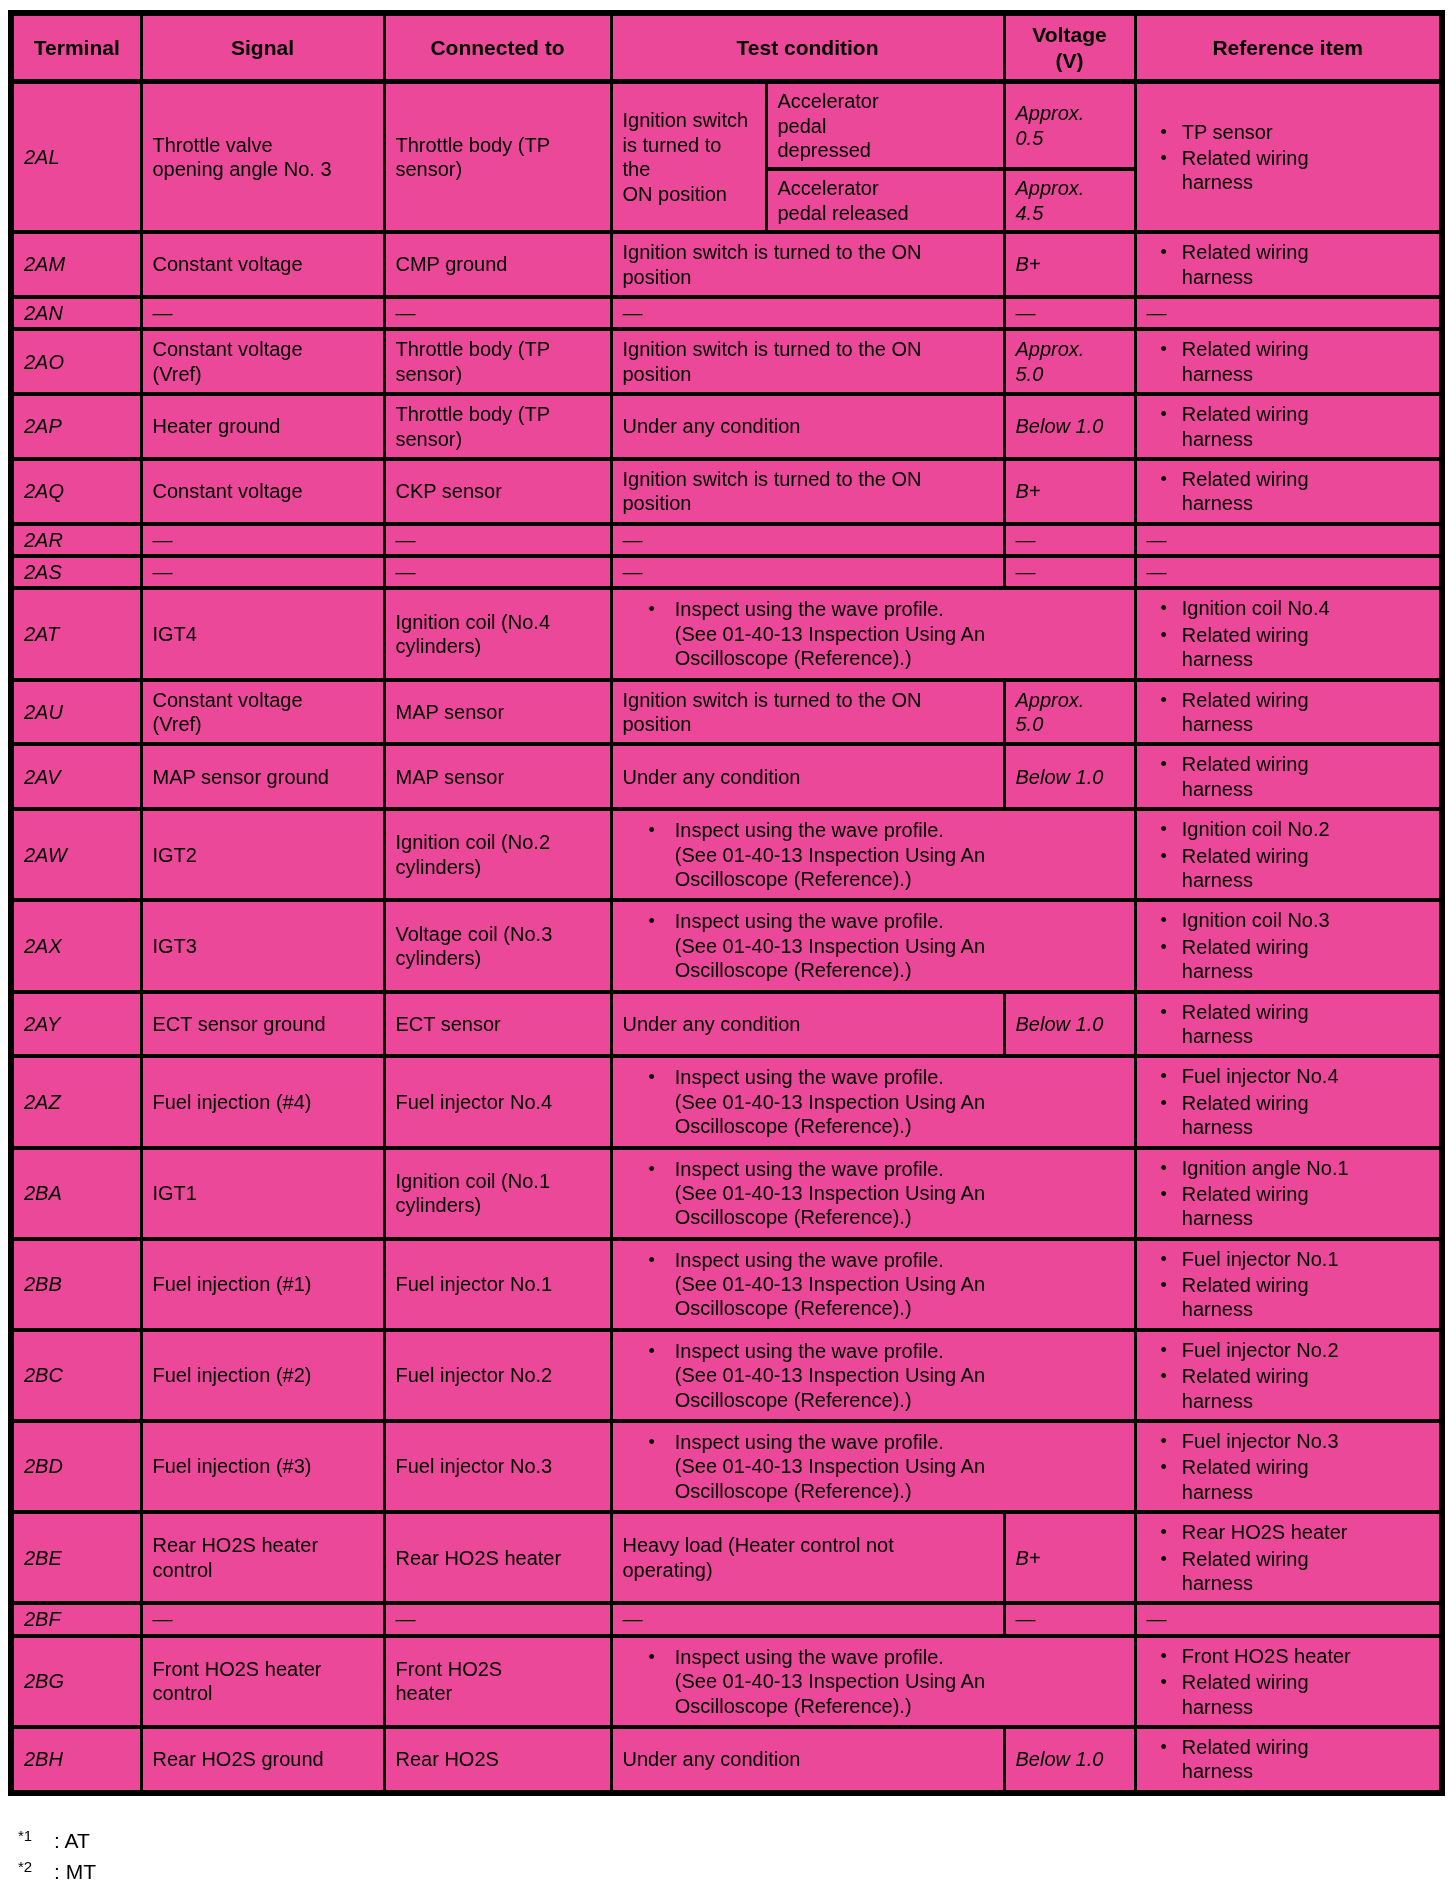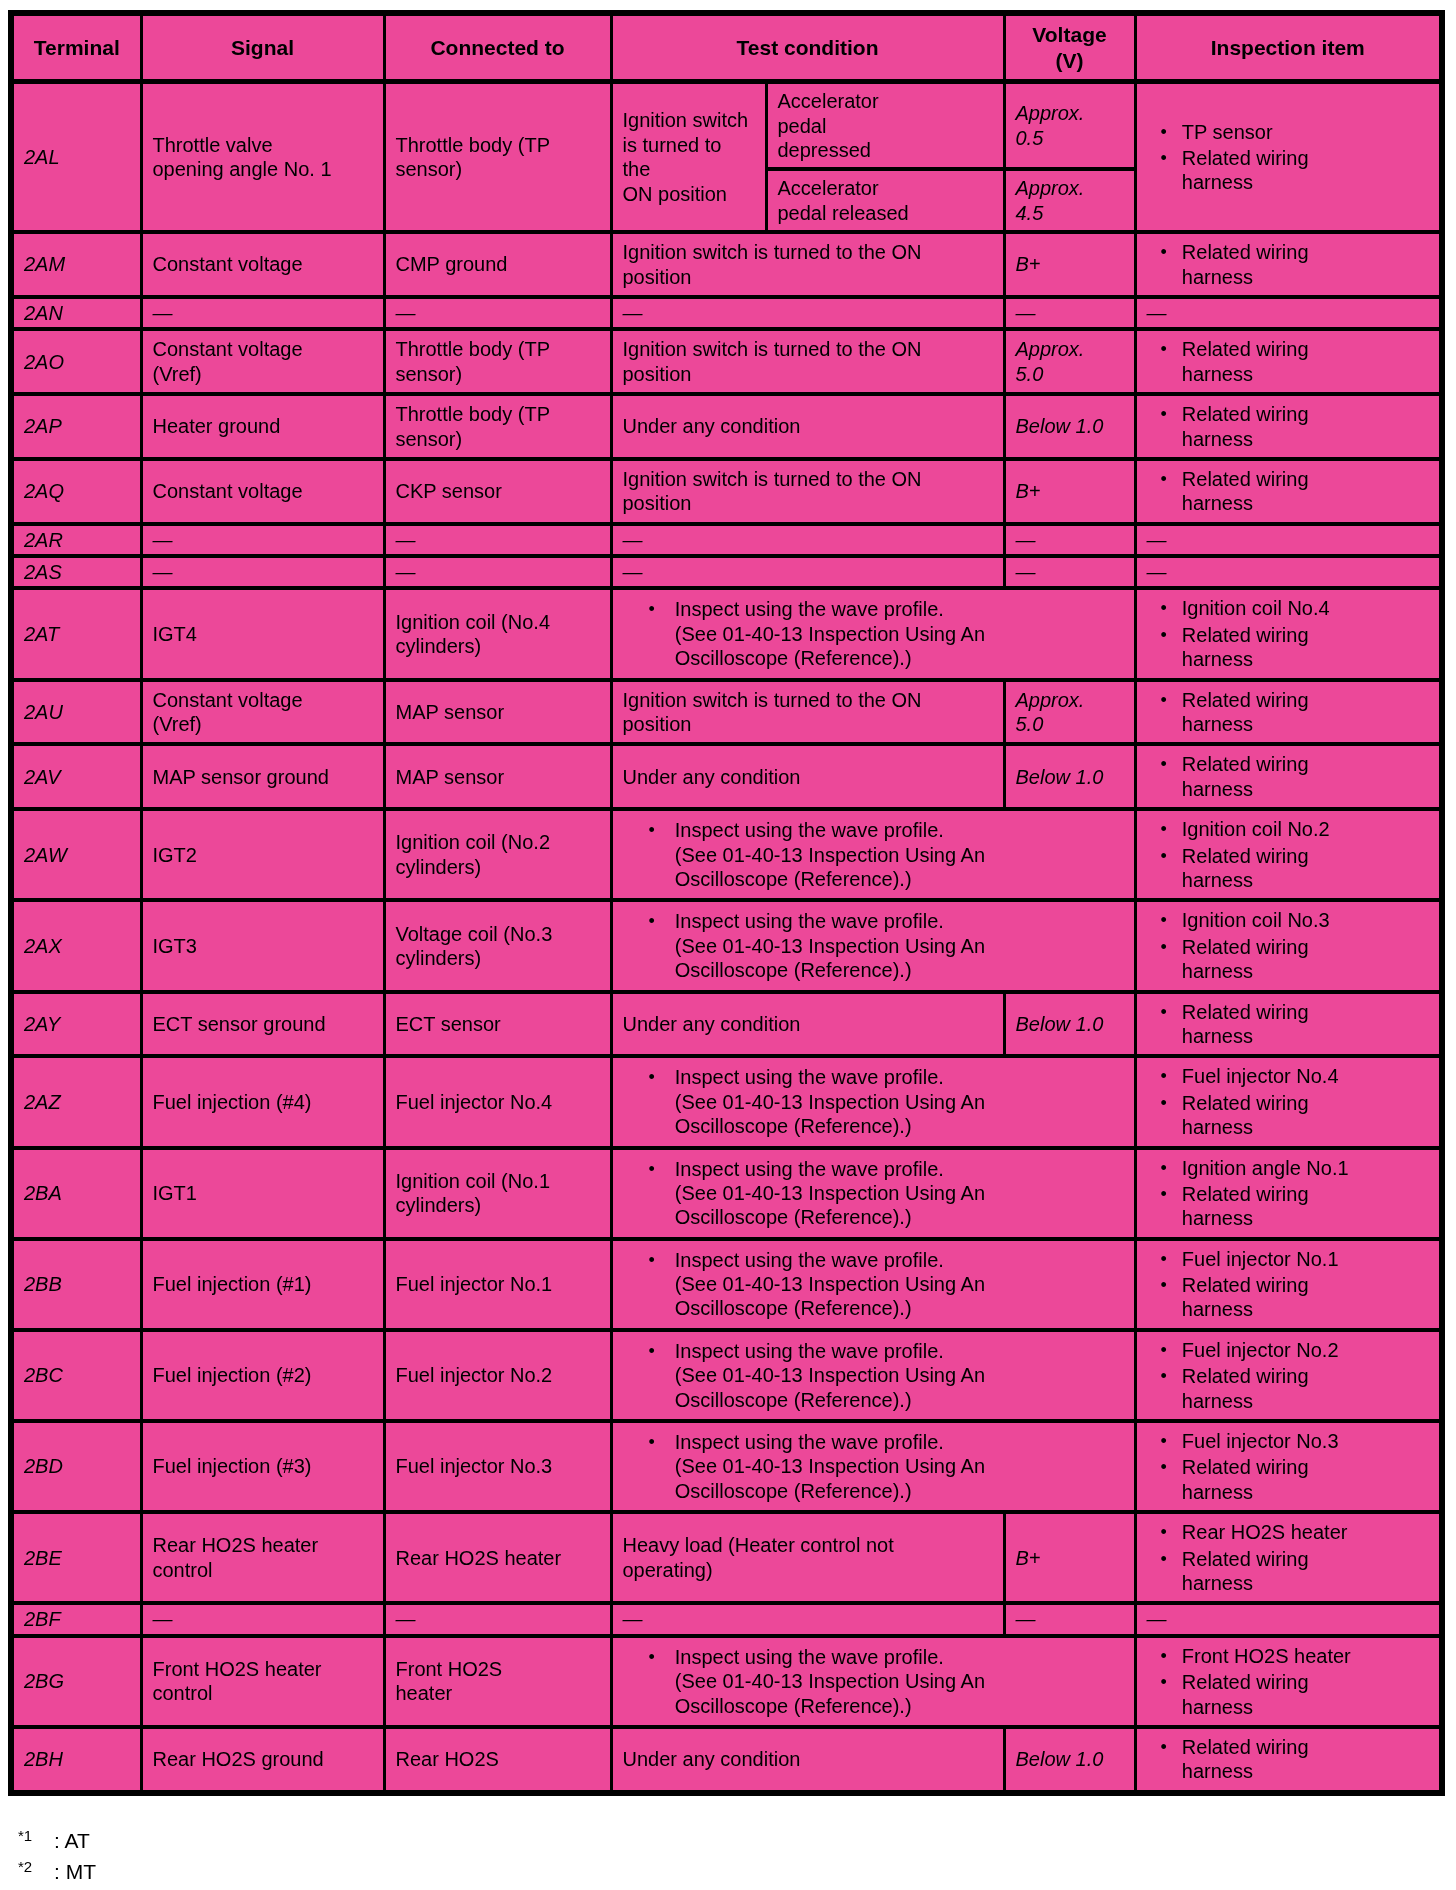--- a/index.html
+++ b/index.html
@@ -104,28 +104,28 @@
       <col style="width:307px">
     </colgroup>
     <thead>
       <tr>
         <th>Terminal</th>
         <th>Signal</th>
         <th>Connected to</th>
         <th colspan="2">Test condition</th>
         <th>Voltage
 (V)</th>
-        <th>Inspection item</th>
+        <th>Reference item</th>
       </tr>
     </thead>
     <tbody>
         <tr>
           <td rowspan="2" class="center">2AL</td>
           <td rowspan="2">Throttle valve
-opening angle No. 1</td>
+opening angle No. 3</td>
           <td rowspan="2">Throttle body (TP
 sensor)</td>
           <td rowspan="2">Ignition switch
 is turned to the
 ON position</td>
           <td>Accelerator
 pedal
 depressed</td>
           <td class="center">Approx.
 0.5</td>

